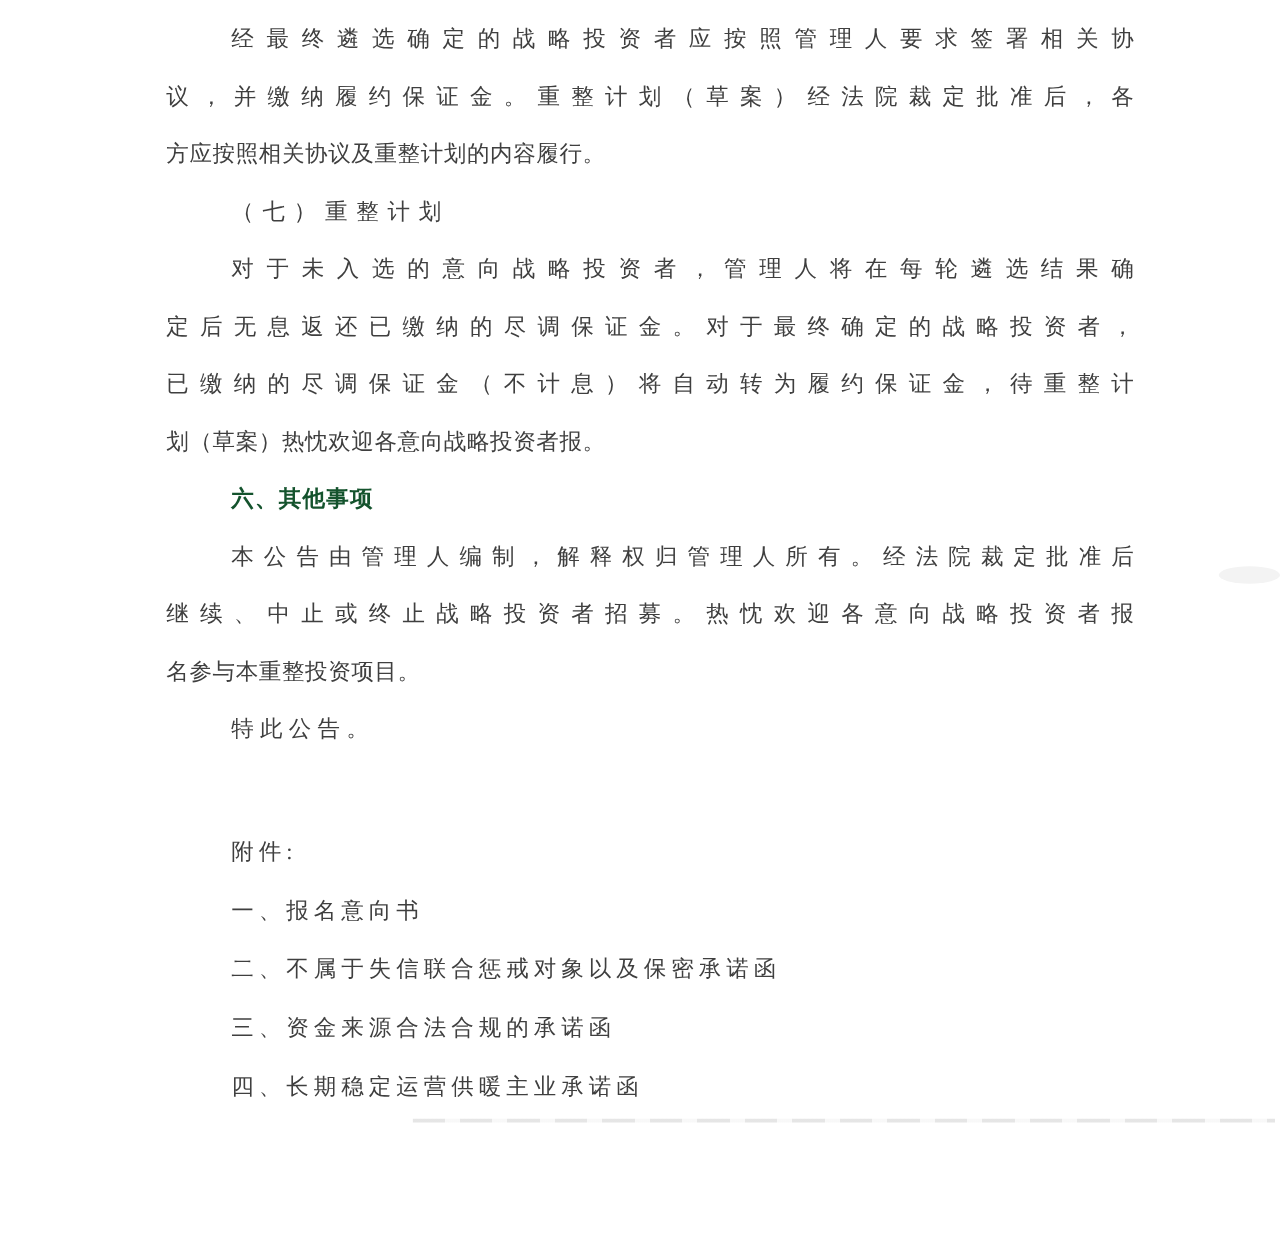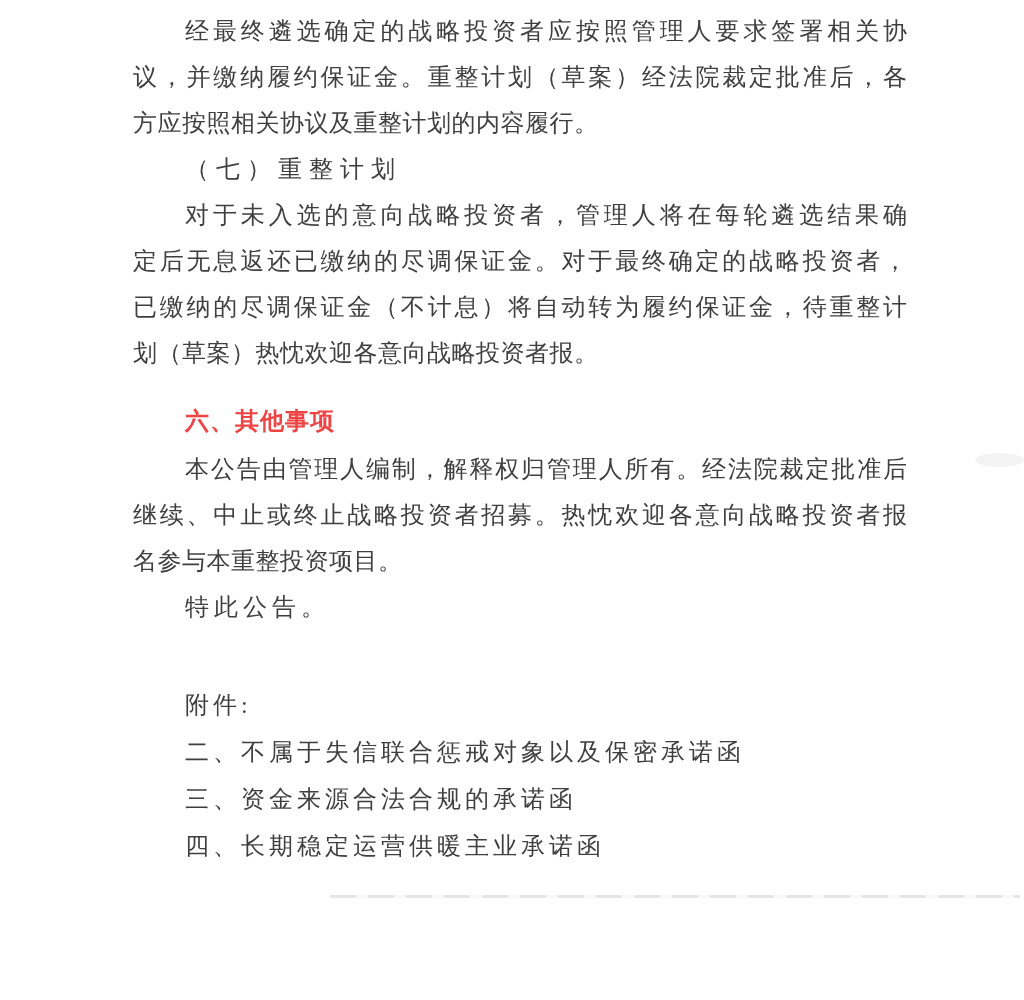--- a/index.html
+++ b/index.html
@@ -19,44 +19,43 @@
     inset: 0;
     background: #ffffff;
   }
   .content {
     position: absolute;
     left: 133px;
     top: 8px;
     width: 774px;
   }
   .line {
-    font-size: 24px;
+    font-size: 18px;
     line-height: 46px;
     color: #3f3f3f;
     white-space: nowrap;
     letter-spacing: 0.5px;
   }
   .fill {
     white-space: normal;
     text-align: justify;
     text-align-last: justify;
     letter-spacing: 0;
   }
   .indent {
     text-indent: 52px;
   }
   .sub-heading {
     letter-spacing: 7px;
   }
   .bold-heading {
-    font-family: Liberation Mono, monospace;
+    font-family: Liberation Sans, sans-serif;
     font-weight: 700;
-    color: #ef4444;
+    color: #14532d;
     letter-spacing: 1px;
-    margin-top: 24px;
   }
   .closing {
     letter-spacing: 5px;
   }
   .attachments {
     margin-top: 52px;
     padding-left: 52px;
   }
   .attachments .line {
     line-height: 47px;
@@ -104,20 +103,21 @@
     <div class="line indent bold-heading">六、其他事项</div>
 
     <div class="line indent fill">本公告由管理人编制，解释权归管理人所有。经法院裁定批准后</div>
     <div class="line fill">继续、中止或终止战略投资者招募。热忱欢迎各意向战略投资者报</div>
     <div class="line">名参与本重整投资项目。</div>
 
     <div class="line indent closing">特此公告。</div>
 
     <div class="attachments">
       <div class="line">附件:</div>
+      <div class="line">一、报名意向书</div>
       <div class="line">二、不属于失信联合惩戒对象以及保密承诺函</div>
       <div class="line">三、资金来源合法合规的承诺函</div>
       <div class="line">四、长期稳定运营供暖主业承诺函</div>
     </div>
 
   </div>
 
   <div class="artifact-streak"></div>
   <div class="artifact-dashes"></div>
 

